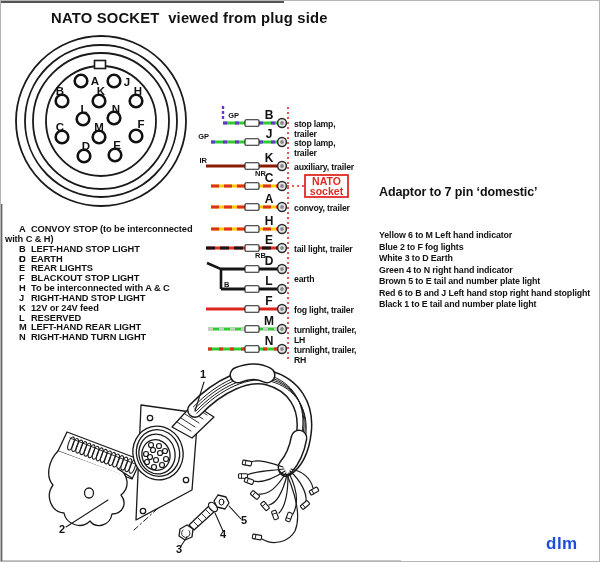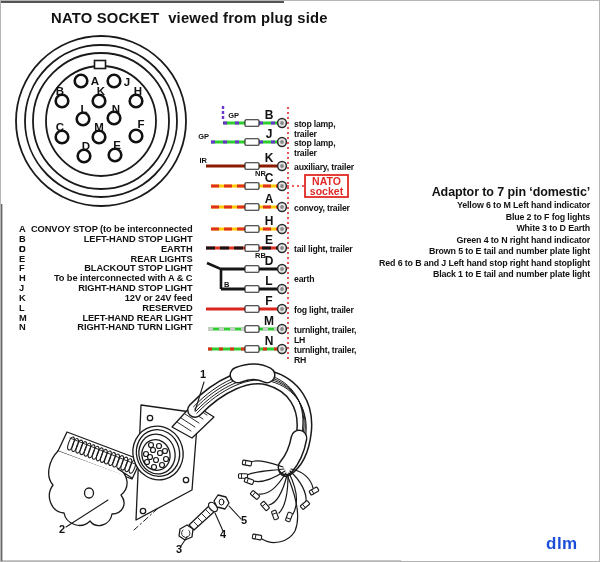--- a/index.html
+++ b/index.html
@@ -2,28 +2,28 @@
 <html><head>
 <meta charset="utf-8">
 <style>
   html,body{margin:0;padding:0;background:#e8e8e8;}
   #canvas{
     position:relative;width:600px;height:562px;background:#ffffff;
     border:1px solid #b5b5b5;box-sizing:border-box;overflow:hidden;
     font-family:"Liberation Sans",sans-serif;color:#121212;
   }
   #dia{position:absolute;left:0;top:0;}
-  .abs{position:absolute;text-align:right;}
+  .abs{position:absolute;}
   #title{left:50px;top:9px;font-size:14.8px;font-weight:bold;letter-spacing:0.2px;white-space:pre;}
   #legend{left:4px;top:224px;font-size:9.3px;font-weight:bold;line-height:9.85px;letter-spacing:-0.1px;}
   .legend-row{position:relative;padding-left:26px;white-space:nowrap;}
   .legend-row.flush{padding-left:0;}
   .legend-letter{position:absolute;left:14px;}
   #adaptor{left:378px;top:184px;}
-  #adaptor-title{font-size:12.5px;font-weight:bold;letter-spacing:-0.1px;margin-bottom:1px;white-space:nowrap;}
+  #adaptor-title{font-size:12.5px;font-weight:bold;letter-spacing:-0.1px;margin-bottom:31px;white-space:nowrap;}
   .adaptor-row{font-size:8.9px;font-weight:bold;line-height:11.5px;letter-spacing:-0.15px;white-space:nowrap;}
   #dlm{left:545px;top:533px;font-size:17px;font-weight:bold;color:#1d4ed8;letter-spacing:0.5px;}
   
   text{font-family:"Liberation Sans",sans-serif;}
   .pin-letter{font-size:11.5px;font-weight:bold;fill:#111;}
   .wire-letter{font-size:12px;font-weight:bold;fill:#111;}
   .wire-sublabel{font-size:7.5px;font-weight:bold;fill:#111;}
   .wire-desc{font-size:8.7px;font-weight:bold;fill:#111;letter-spacing:-0.2px;}
   .nato-text{font-size:10.5px;font-weight:bold;}
   .fig-num{font-size:11px;font-weight:bold;fill:#111;}
@@ -292,20 +292,21 @@
         <text x="178" y="552" class="fig-num" text-anchor="middle">3</text>
         <text x="222" y="537" class="fig-num" text-anchor="middle">4</text>
         <text x="243" y="523" class="fig-num" text-anchor="middle">5</text>
       </g>
     </svg>
 
   <div id="title" class="abs">NATO SOCKET  viewed from plug side</div>
 
   <div id="legend" class="abs">
       <div class="legend-row"><span class="legend-letter">A</span><span>CONVOY STOP (to be interconnected</span></div>
+      <div class="legend-row flush"><span>with C &amp; H)</span></div>
       <div class="legend-row"><span class="legend-letter">B</span><span>LEFT-HAND STOP LIGHT</span></div>
       <div class="legend-row"><span class="legend-letter">C</span></div>
       <div class="legend-row"><span class="legend-letter">D</span><span>EARTH</span></div>
       <div class="legend-row"><span class="legend-letter">E</span><span>REAR LIGHTS</span></div>
       <div class="legend-row"><span class="legend-letter">F</span><span>BLACKOUT STOP LIGHT</span></div>
       <div class="legend-row"><span class="legend-letter">H</span><span>To be interconnected with A &amp; C</span></div>
       <div class="legend-row"><span class="legend-letter">J</span><span>RIGHT-HAND STOP LIGHT</span></div>
       <div class="legend-row"><span class="legend-letter">K</span><span>12V or 24V feed</span></div>
       <div class="legend-row"><span class="legend-letter">L</span><span>RESERVED</span></div>
       <div class="legend-row"><span class="legend-letter">M</span><span>LEFT-HAND REAR LIGHT</span></div>

